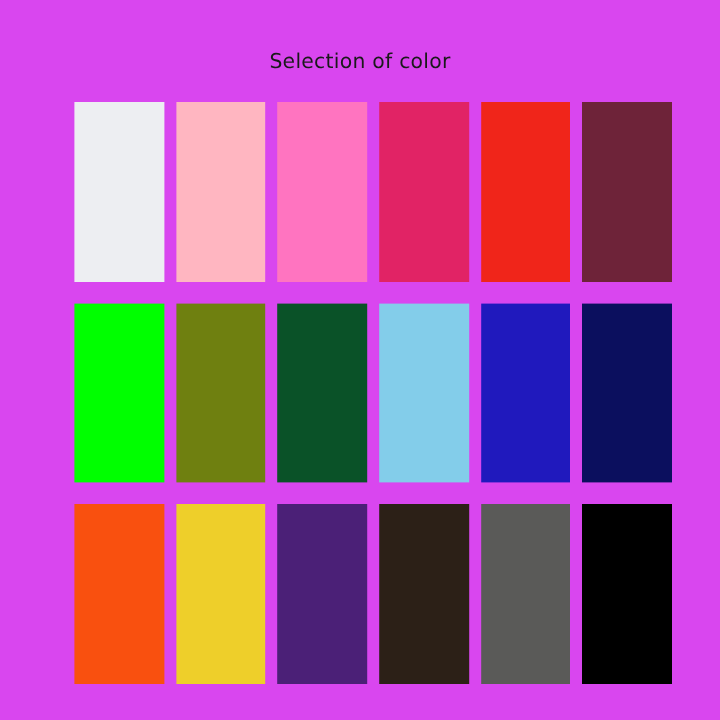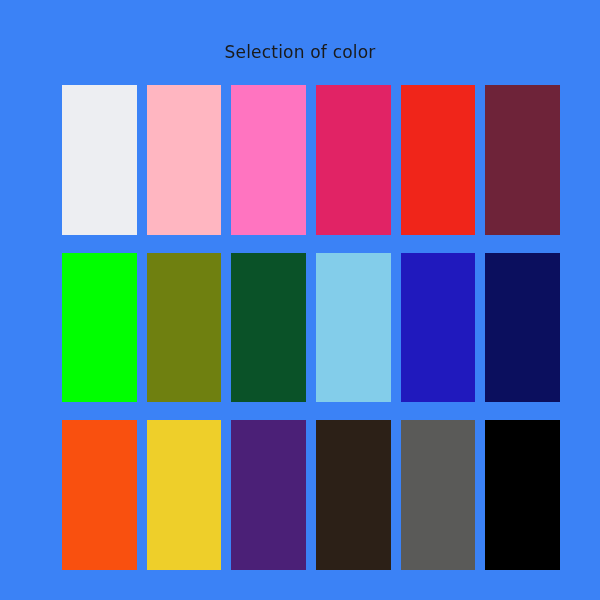--- a/index.html
+++ b/index.html
@@ -47,21 +47,21 @@
   .swatch {
     width: 100%;
     height: 100%;
     border: 0;
     display: block;
   }
 </style>
 </head>
 <body>
 
-<div id="figure" style="background-color: #3b82f6;">
+<div id="figure" style="background-color: #d946ef;">
 
   <div id="figure-title">Selection of color</div>
 
   <div id="swatch-grid">
     <div class="swatch" title="#edeef2" style="background-color: rgb(237, 238, 242);"></div>
     <div class="swatch" title="#ffb6c1" style="background-color: rgb(255, 182, 193);"></div>
     <div class="swatch" title="#ff74c0" style="background-color: rgb(255, 116, 192);"></div>
     <div class="swatch" title="#e12365" style="background-color: rgb(225, 35, 101);"></div>
     <div class="swatch" title="#f0251a" style="background-color: rgb(240, 37, 26);"></div>
     <div class="swatch" title="#6e2339" style="background-color: rgb(110, 35, 57);"></div>

